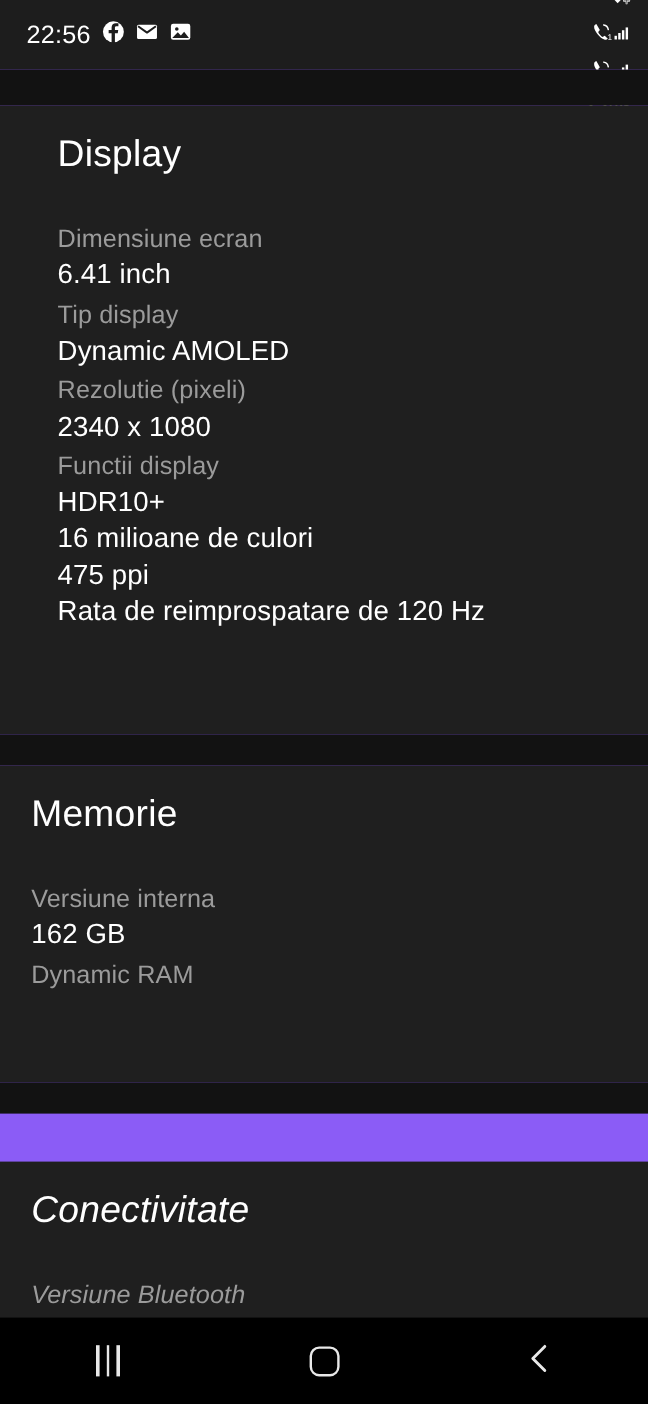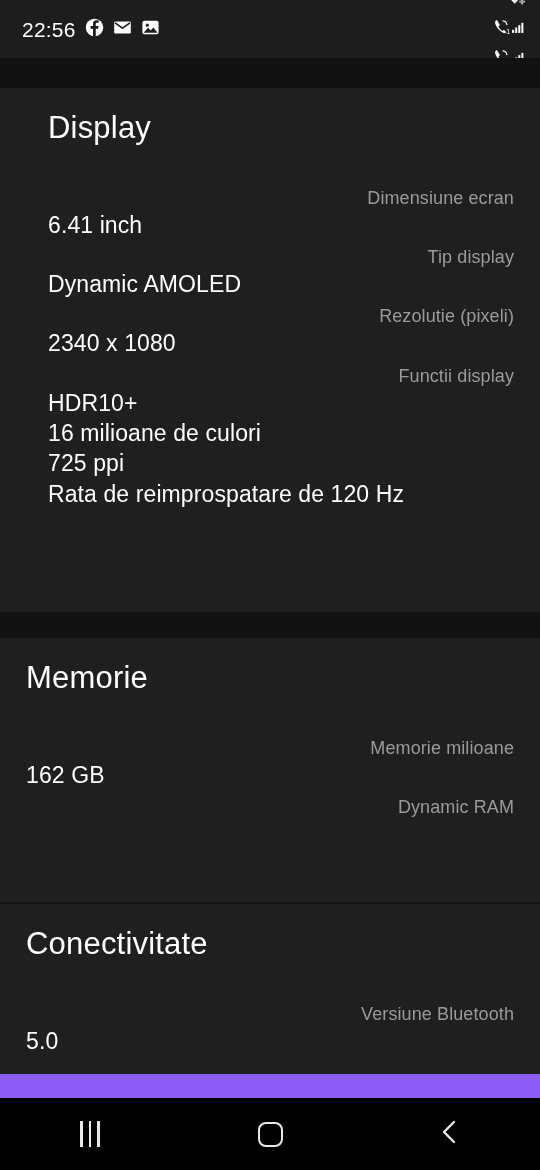--- a/index.html
+++ b/index.html
@@ -44,25 +44,24 @@
   .card { background:#1f1f1f; width:540px; padding:0 26px; }
   .sec-title {
     color:#ffffff;
     font-size:31px;
     font-weight:400;
     letter-spacing:.2px;
     line-height:1.05;
   }
   .spec-label {
     color:#9b9b9b;
-    font-size:18px;
+    font-size:21px;
     font-weight:400;
     line-height:1.28;
     letter-spacing:.1px;
-    text-align:right;
   }
   .spec-value {
     color:#ffffff;
     font-size:23px;
     font-weight:400;
     line-height:1.32;
     letter-spacing:.1px;
   }
   .spec-value .vline { display:block; }
   .spec-item { margin-bottom:6px; }
@@ -201,46 +200,46 @@
     <div class="spec-item">
       <div class="spec-label">Rezolutie (pixeli)</div>
       <div class="spec-value">2340 x 1080</div>
     </div>
 
     <div class="spec-item">
       <div class="spec-label">Functii display</div>
       <div class="spec-value">
         <span class="vline">HDR10+</span>
         <span class="vline">16 milioane de culori</span>
-        <span class="vline">725 ppi</span>
+        <span class="vline">475 ppi</span>
         <span class="vline">Rata de reimprospatare de 120 Hz</span>
       </div>
     </div>
   </div>
 
   <div class="band" style="position:absolute;top:612px;left:0;height:26px;"></div>
 
   <div class="card" style="position:absolute;top:638px;left:0;height:264px;padding-top:24px;">
     <div class="sec-title">Memorie</div>
 
     <div style="height:42px;"></div>
 
     <div class="spec-item">
-      <div class="spec-label">Memorie milioane</div>
+      <div class="spec-label">Versiune interna</div>
       <div class="spec-value">162 GB</div>
     </div>
 
     <div class="spec-item">
       <div class="spec-label">Dynamic RAM</div>
     </div>
   </div>
 
   <div class="band" style="position:absolute;top:902px;left:0;height:26px;"></div>
 
-  <div class="card" style="position:absolute;top:904px;left:0;height:170px;padding-top:24px;">
+  <div class="card" style="position:absolute;top:968px;left:0;height:170px;padding-top:24px;font-style:italic;">
     <div class="sec-title">Conectivitate</div>
 
     <div style="height:42px;"></div>
 
     <div class="spec-item">
       <div class="spec-label">Versiune Bluetooth</div>
       <div class="spec-value">5.0</div>
     </div>
   </div>
 

